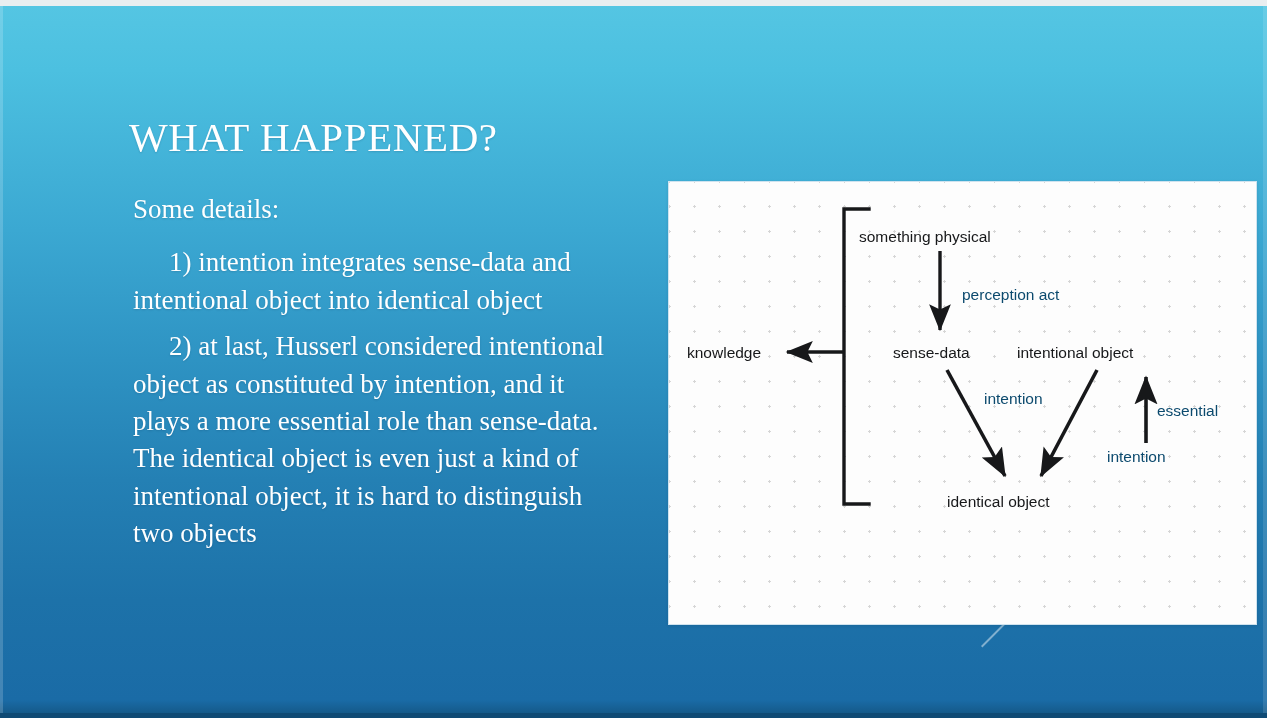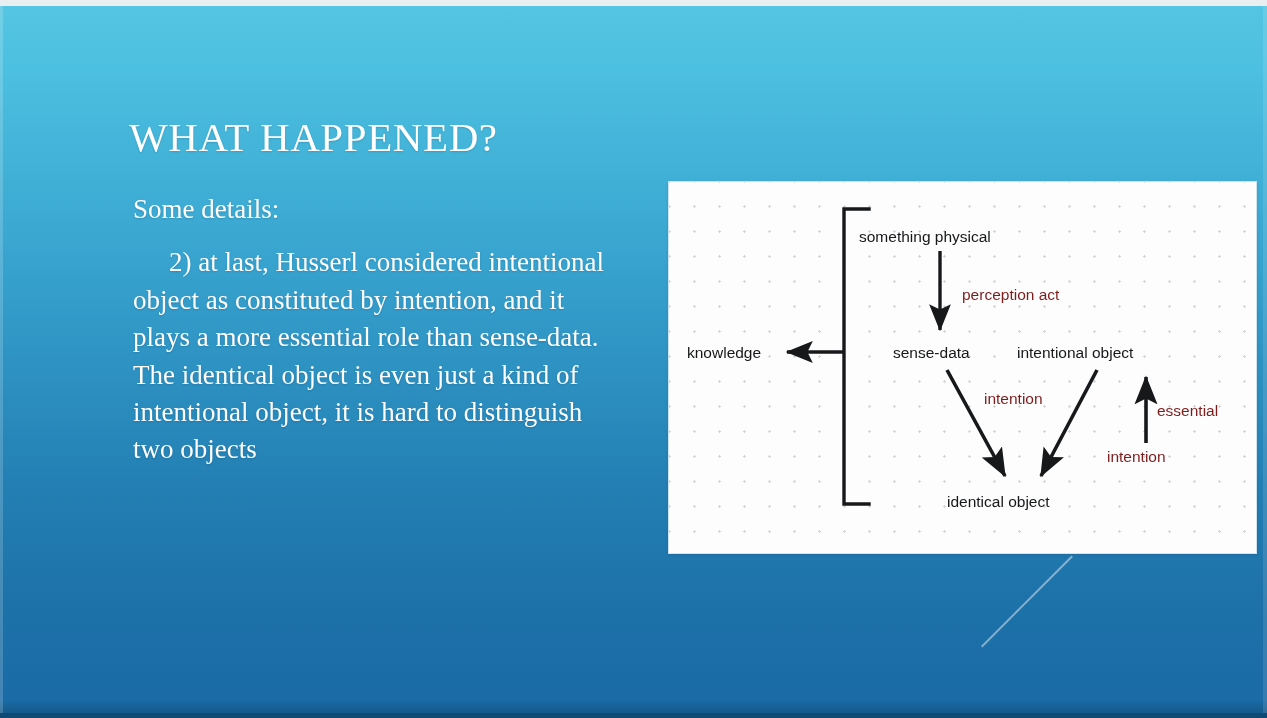--- a/index.html
+++ b/index.html
@@ -78,21 +78,21 @@
     text-shadow:0 1px 2px rgba(0,40,70,0.18);
   }
   .body-col p { margin:4px; }
   .p-lead { margin-bottom:16px !important; }
   .p-item { text-indent:36px; margin-bottom:9px !important; }
 
   
   .card {
     position:absolute;
     left:668px; top:181px;
-    width:589px; height:373px;
+    width:589px; height:444px;
     background:#fdfdfd;
     border:1px solid #cfe3ef;
     box-shadow:0 1px 3px rgba(0,30,60,0.12);
     overflow:hidden;
   }
   .card-grid {
     position:absolute; inset:0;
     background-image:radial-gradient(circle, #c9c9c9 1px, transparent 1.2px);
     background-size:25px 25px;
     background-position:13px 12px;
@@ -104,21 +104,21 @@
     font-family:"Liberation Sans", sans-serif;
     font-size:15.5px;
     color:#17181a;
     white-space:nowrap;
     line-height:1;
   }
   .edge-label {
     position:absolute;
     font-family:"Liberation Sans", sans-serif;
     font-size:15.5px;
-    color:#7f1d1d;
+    color:#0c4a6e;
     white-space:nowrap;
     line-height:1;
   }
 </style>
 </head>
 <body>
 
 <div class="slide">
 
   <div class="slide-top-edge"></div>
@@ -130,20 +130,21 @@
     <div class="deco-line" style="left:950px; top:646px; width:128px; transform:rotate(-45deg);"></div>
     <div class="deco-line" style="left:1248px; top:330px; width:44px; transform:rotate(-45deg); opacity:0.55;"></div>
     <div class="deco-line" style="left:1248px; top:365px; width:40px; transform:rotate(-45deg); opacity:0.45;"></div>
     <div class="deco-line" style="left:1250px; top:418px; width:30px; transform:rotate(-45deg); opacity:0.4;"></div>
   </div>
 
   <div class="title">WHAT HAPPENED?</div>
 
   <div class="body-col">
     <p class="p-lead">Some details:</p>
+    <p class="p-item">1) intention integrates sense-data and intentional object into identical object</p>
     <p class="p-item">2) at last, Husserl considered intentional object as constituted by intention, and it plays a more essential role than sense-data. The identical object is even just a kind of intentional object, it is hard to distinguish two objects</p>
   </div>
 
   <div class="card">
     <div class="card-grid"></div>
 
     <svg class="card-svg" width="589" height="373" viewBox="0 0 589 373">
       <defs>
         <marker id="ah" markerWidth="9" markerHeight="9" refX="7.6" refY="3.2" orient="auto" markerUnits="strokeWidth">
           <path d="M0,0 L8,3.2 L0,6.4 L1.6,3.2 z" fill="#17181a"></path>

